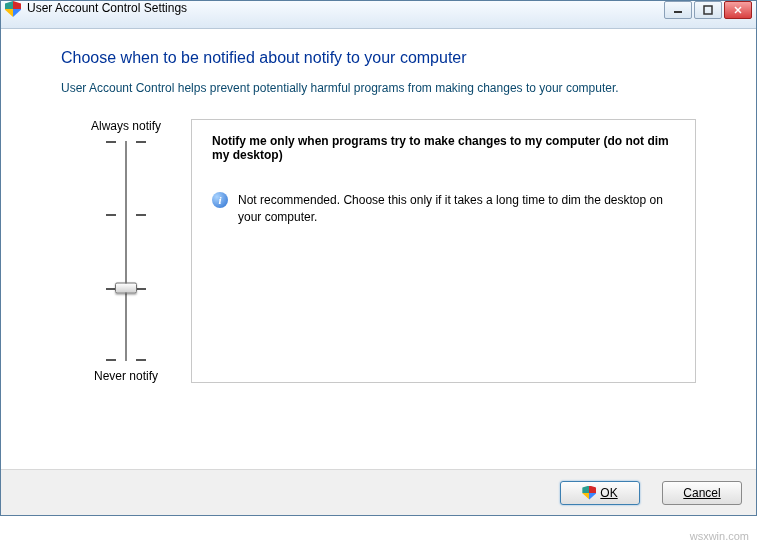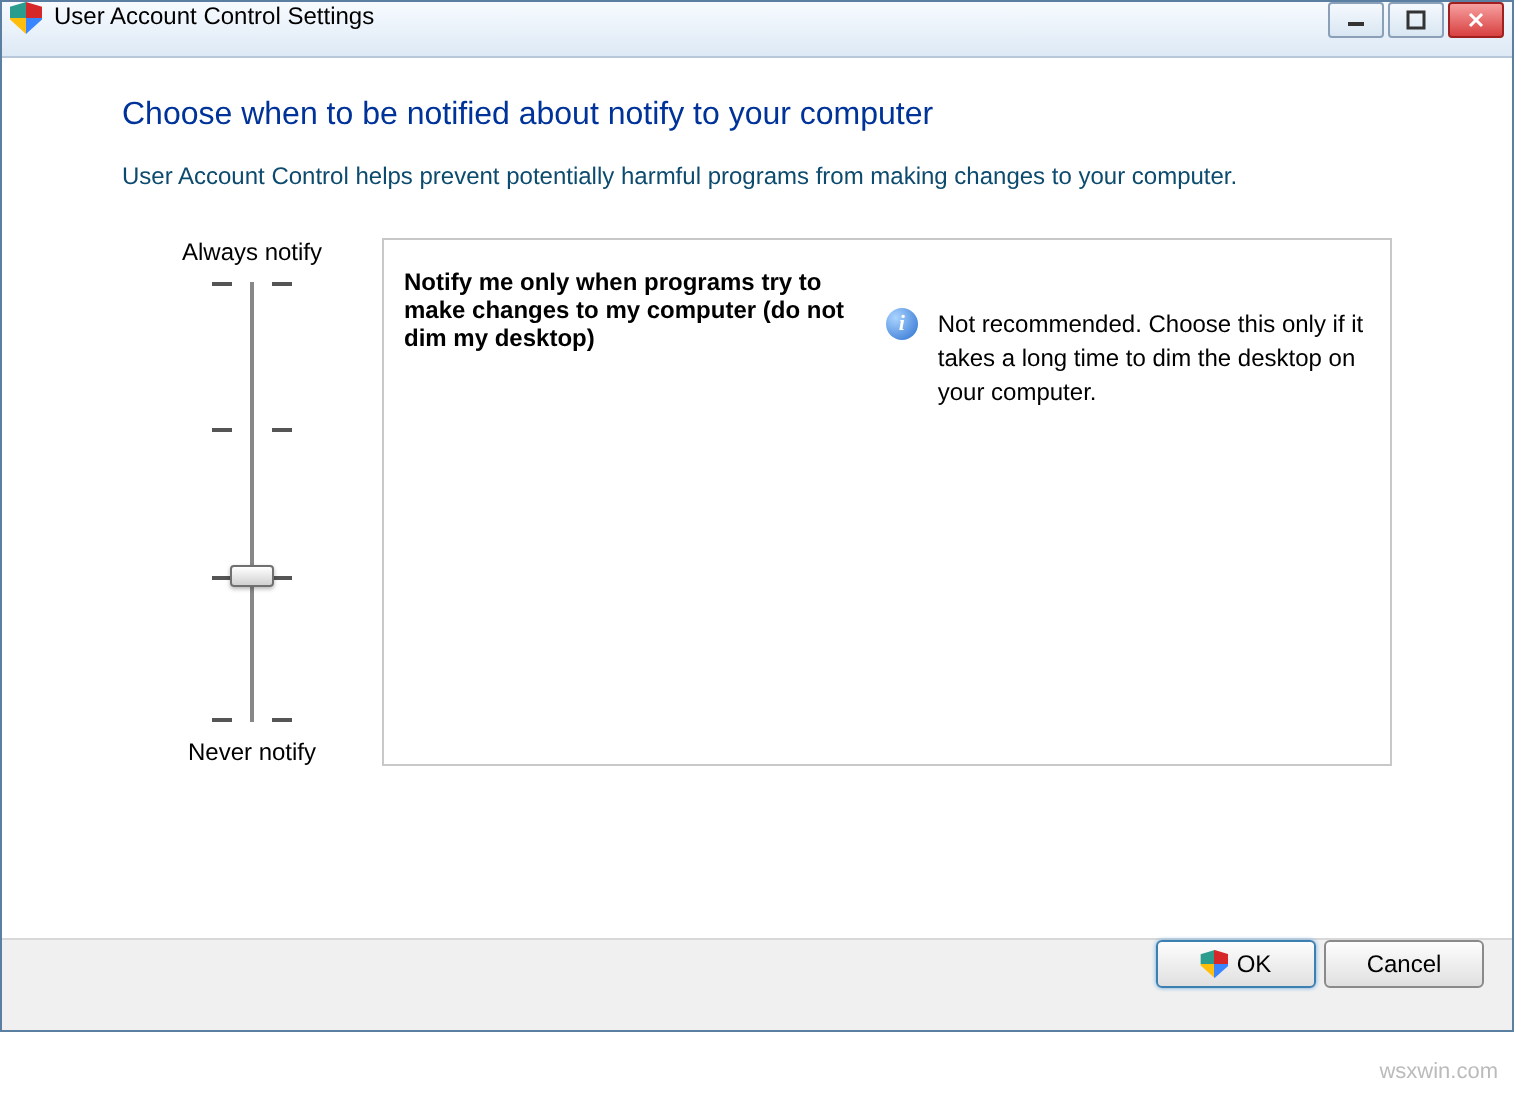--- a/index.html
+++ b/index.html
@@ -115,24 +115,24 @@
       top: 66.6%;
       width: 22px; height: 11px;
       border: 1px solid #707070;
       border-radius: 2px;
       background: linear-gradient(to bottom, #fff, #d0d0d0);
       box-shadow: 0 1px 2px rgba(0,0,0,.3);
     }
     .info-box {
       flex: 1;
       border: 1px solid #c8c8c8;
-      padding: 14px 10px;
+      padding: 14px 20px;
       min-height: 220px;
       display: flex;
-      flex-direction: row;
+      flex-direction: column;
     }
     .info-title { font-weight: bold; margin-bottom: 10px; }
     .info-list { list-style: disc; padding-left: 28px; margin-bottom: auto; }
     .info-list li { margin-bottom: 6px; line-height: 1.4; }
     .info-footer {
       display: flex;
       align-items: flex-start;
       gap: 10px;
       margin-top: 20px;
     }
@@ -148,23 +148,24 @@
       font-family: Georgia, serif;
       font-style: italic;
     }
     .info-footer-text { flex: 1; line-height: 1.4; }
     .button-bar {
       height: 46px;
       background: #f0f0f0;
       border-top: 1px solid #d8d8d8;
       display: flex;
       justify-content: flex-end;
-      align-items: flex-start;
+      align-items: center;
       padding: 0 14px;
-      gap: 4px;
+      gap: 22px;
+      text-decoration: underline;
     }
     .btn {
       min-width: 80px;
       height: 24px;
       border: 1px solid #8a8a8a;
       border-radius: 3px;
       background: linear-gradient(to bottom, #fdfdfd, #e0e0e0);
       font-size: 12px;
       display: flex;
       align-items: center;

